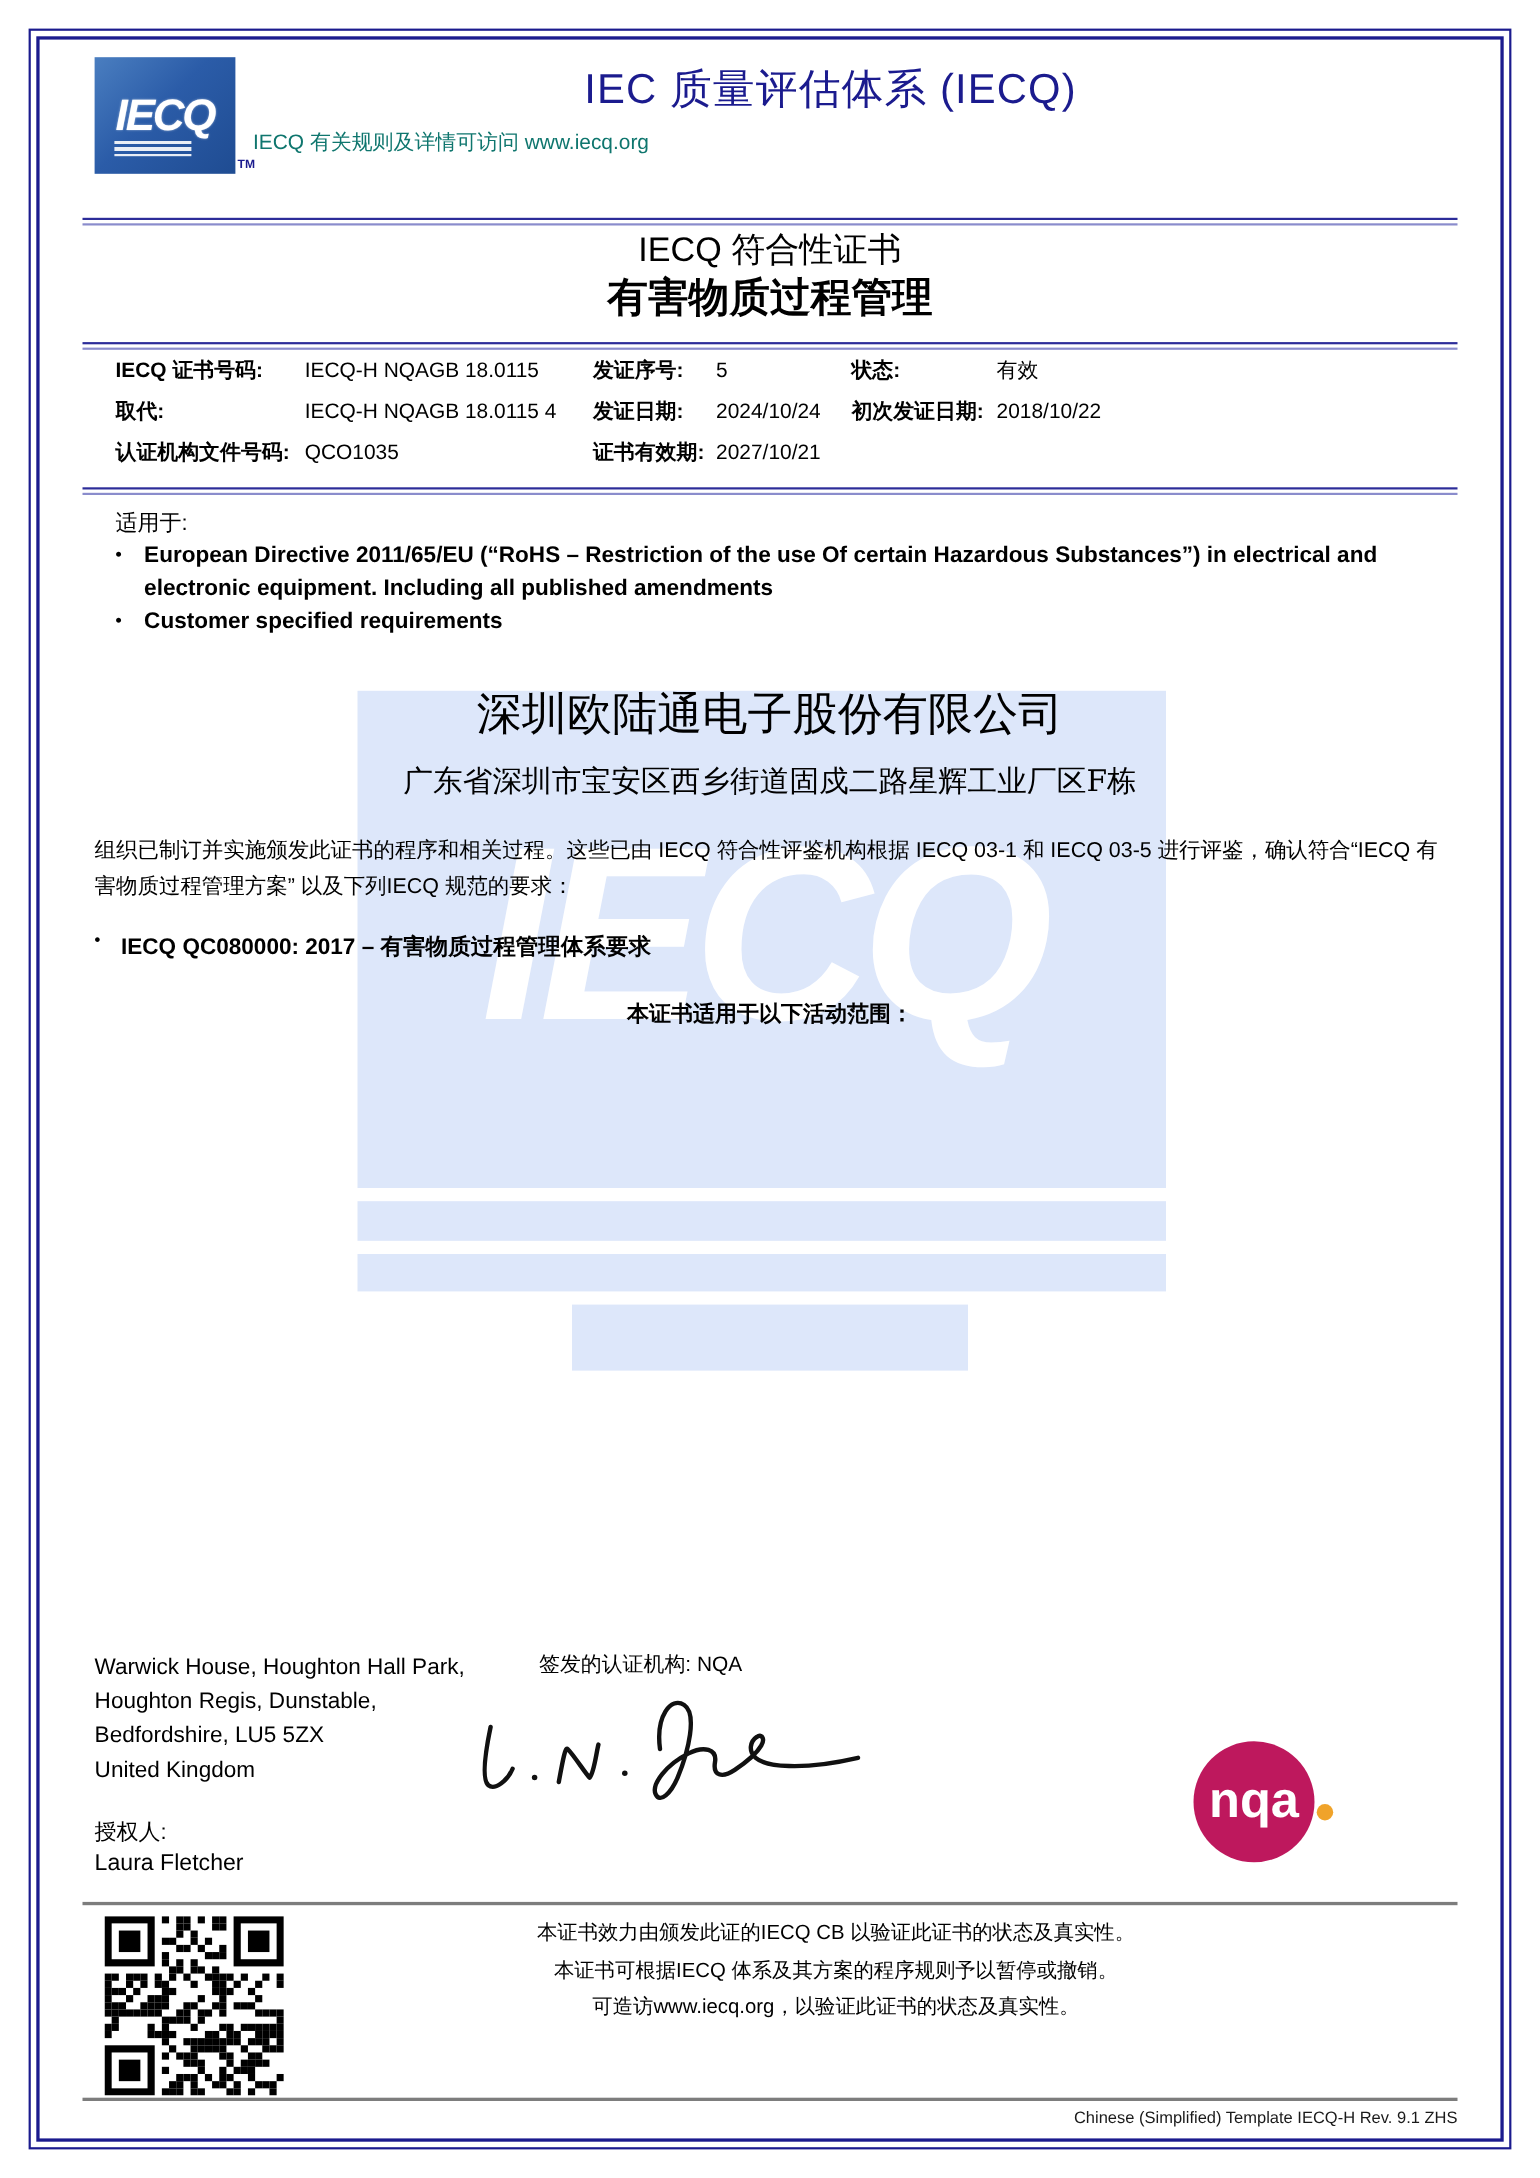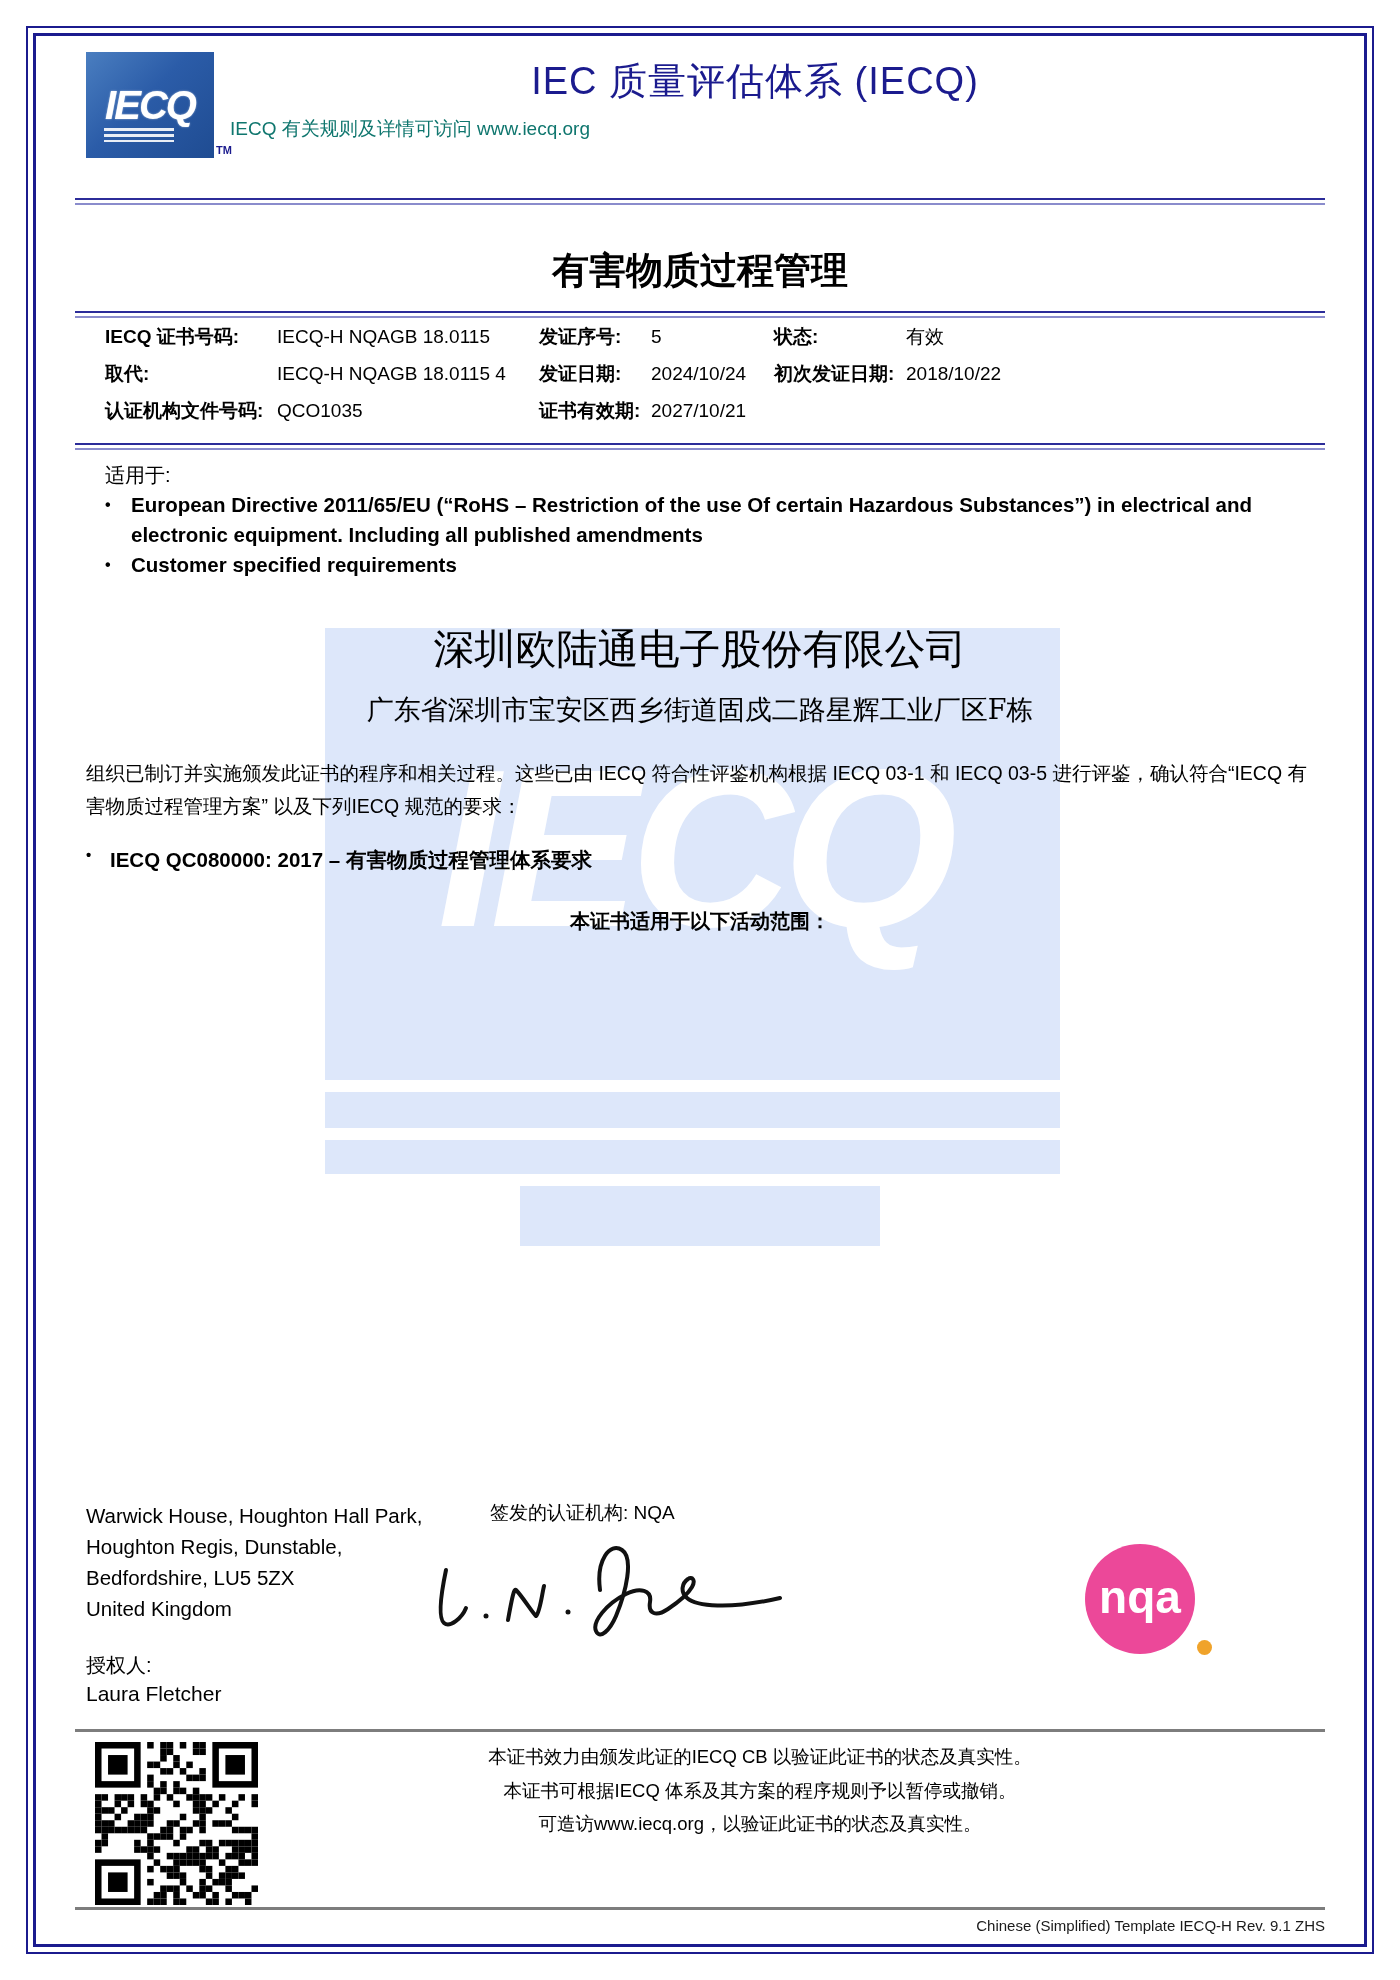--- a/index.html
+++ b/index.html
@@ -44,21 +44,21 @@
   .wm-block .wm-text{position:absolute;left:0;top:30px;width:100%;text-align:center;font-style:italic;font-weight:bold;font-size:225px;color:#fff;letter-spacing:-10px;line-height:380px;}
   .wm-s1{position:absolute;left:0;top:464px;width:100%;height:36px;background:#dde7fa;}
   .wm-s2{position:absolute;left:0;top:512px;width:100%;height:34px;background:#dde7fa;}
   .wm-s3{position:absolute;left:195px;top:558px;width:360px;height:60px;background:#dde7fa;}
   
   .issuer-address{left:86px;top:1500px;font-size:20.5px;line-height:31px;}
   .authorized-label{left:86px;top:1652px;font-size:20px;}
   .authorized-name{left:86px;top:1682px;font-size:21px;font-weight:normal;}
   .issuing-cb{left:490px;top:1500px;font-size:19px;}
   .signature{left:428px;top:1528px;}
-  .nqa-logo{left:1085px;top:1544px;width:110px;height:110px;border-radius:50%;background:#ec4899;display:flex;align-items:center;justify-content:center;}
+  .nqa-logo{left:1085px;top:1583px;width:110px;height:110px;border-radius:50%;background:#be185d;display:flex;align-items:center;justify-content:center;}
   .nqa-logo .nqa-text{color:#fff;font-size:46px;font-weight:bold;letter-spacing:0px;margin-top:-4px;}
   .nqa-dot{left:1197px;top:1640px;width:15px;height:15px;border-radius:50%;background:#f0a32a;}
   
   .gline{left:75px;width:1250px;height:3px;background:#7d7d7d;}
   .g1{top:1729px;}
   .g2{top:1907px;}
   .qr{left:95px;top:1742px;width:163px;height:163px;}
   .disclaimer{left:280px;top:1740px;width:960px;text-align:center;font-size:18.5px;line-height:33.5px;}
   .template-note{left:600px;top:1917px;width:725px;text-align:right;font-size:15px;color:#1a1a1a;}
 </style>
@@ -80,20 +80,21 @@
 
   <div class="sec iecq-logo">
     <span class="glyph">IECQ</span>
     <span class="stripes"></span>
   </div>
   <div class="sec tm">TM</div>
   <div class="sec doc-title">IEC 质量评估体系 (IECQ)</div>
   <div class="sec doc-subtitle">IECQ 有关规则及详情可访问 www.iecq.org</div>
 
   <div class="sec rule r1"></div>
+  <div class="sec cert-type">IECQ 符合性证书</div>
   <div class="sec cert-sub">有害物质过程管理</div>
   <div class="sec rule r2"></div>
 
   <div class="sec details">
     <span class="lbl">IECQ 证书号码:</span>
     <span class="val">IECQ-H NQAGB 18.0115</span>
     <span class="lbl">发证序号:</span>
     <span class="val">5</span>
     <span class="lbl">状态:</span>
     <span class="val">有效</span>

